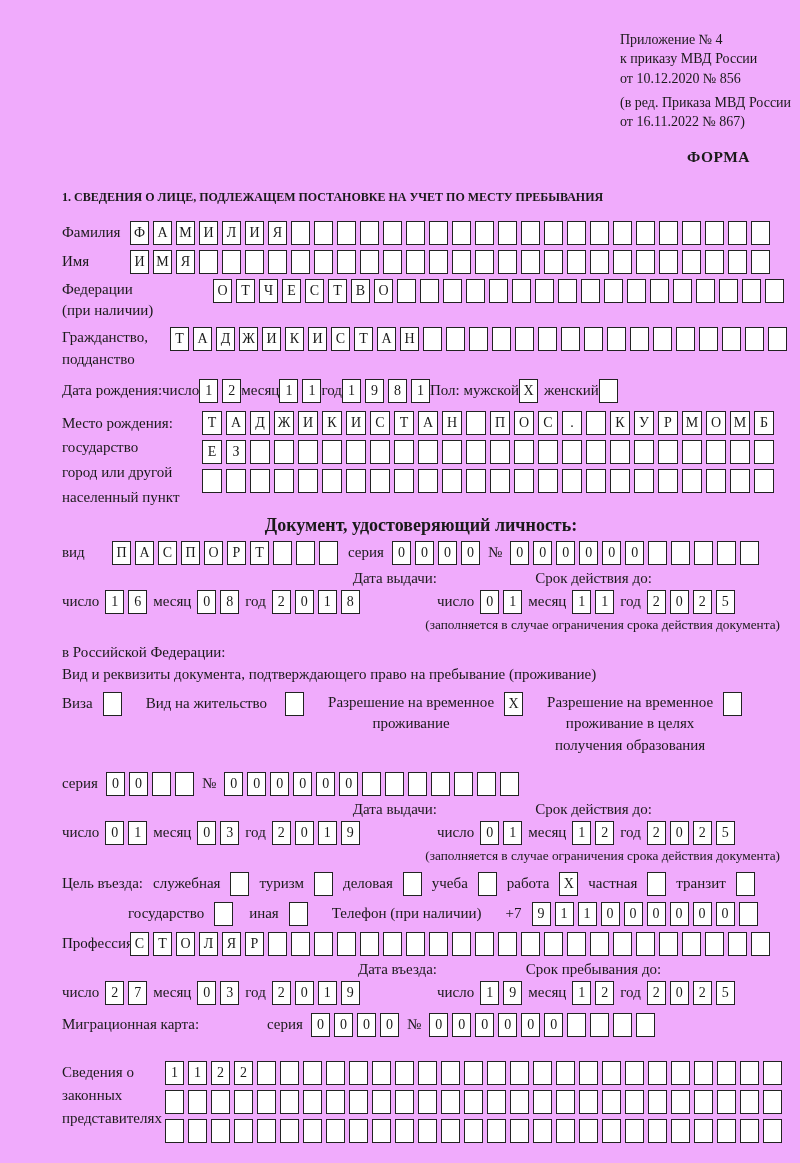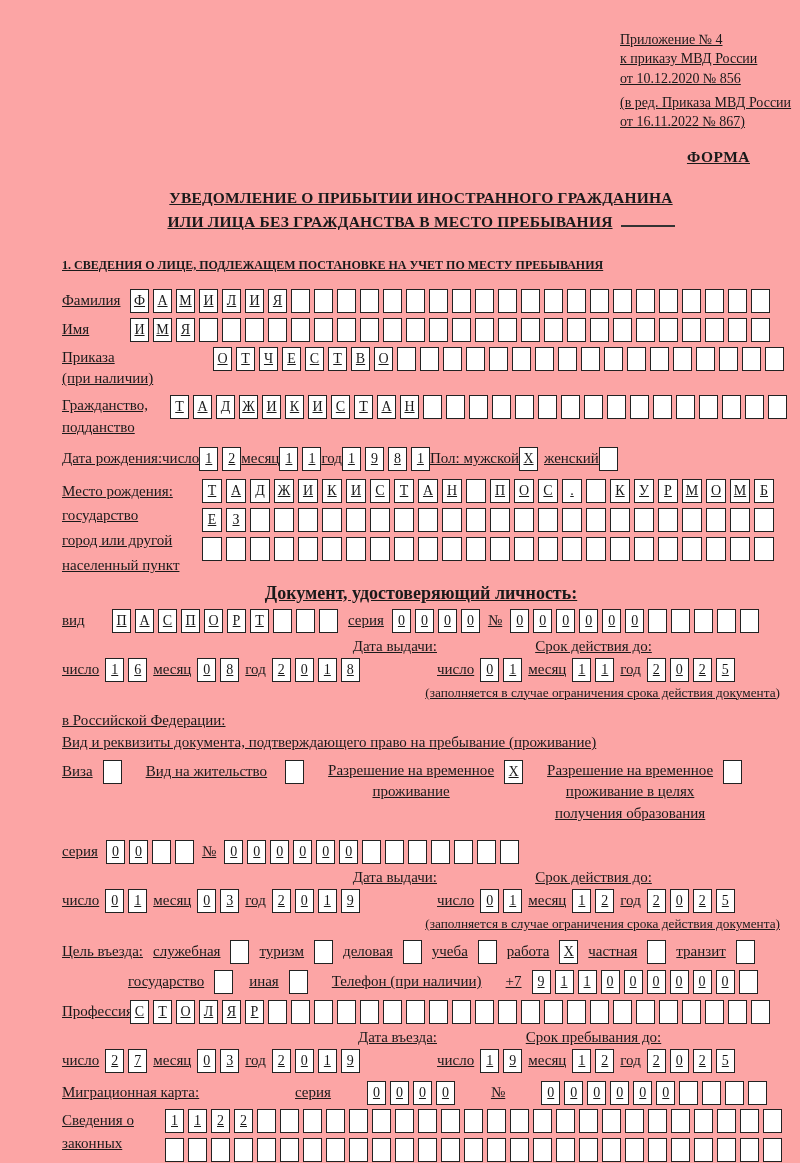--- a/index.html
+++ b/index.html
@@ -1,27 +1,26 @@
 <!DOCTYPE html>
 <html><head>
 <meta charset="utf-8">
 <style>
   html,body{margin:0;padding:0;background:#e8e8e8;}
   .page{
     position:relative;
     width:800px;height:1163px;
     margin:0 auto;
-    background:#fca5a5;
+    background:#f0abfc;
     box-sizing:border-box;
     padding:30px 20px 16px 62px;
     font-family:"Liberation Serif","DejaVu Serif",serif;
     color:#1a1a1a;
     font-size:15px;
     overflow:hidden;
-    text-decoration:underline;
   }
   
   .annex{margin-left:558px;width:190px;font-size:14px;line-height:1.38;}
   .annex .gap{margin-top:5px;}
   .forma{margin-top:16px;padding-right:30px;text-align:right;font-weight:bold;font-size:15.5px;letter-spacing:.5px;}
   .title{margin-top:20px;text-align:center;font-weight:bold;font-size:15.5px;line-height:1.55;letter-spacing:.2px;}
   .uline{display:inline-block;width:54px;border-bottom:2px solid #333;height:3px;margin-left:8px;}
   .sec1{margin-top:24px;margin-bottom:16px;font-weight:bold;font-size:12px;}
 
   
@@ -76,24 +75,20 @@
 
   <div class="annex">
     <div>Приложение № 4</div>
     <div>к приказу МВД России</div>
     <div>от 10.12.2020 № 856</div>
     <div class="gap">(в ред. Приказа МВД России</div>
     <div>от 16.11.2022 № 867)</div>
   </div>
   <div class="forma">ФОРМА</div>
 
-  <div class="title">
-    <div>УВЕДОМЛЕНИЕ О ПРИБЫТИИ ИНОСТРАННОГО ГРАЖДАНИНА</div>
-    <div><span>ИЛИ ЛИЦА БЕЗ ГРАЖДАНСТВА В МЕСТО ПРЕБЫВАНИЯ</span><span class="uline"></span></div>
-  </div>
 
   <div class="sec1">1. СВЕДЕНИЯ О ЛИЦЕ, ПОДЛЕЖАЩЕМ ПОСТАНОВКЕ НА УЧЕТ ПО МЕСТУ ПРЕБЫВАНИЯ</div>
 
   <div class="frow">
     <span class="flabel w68">Фамилия</span>
     <span class="boxes">
         <span class="box">Ф</span>
         <span class="box">А</span>
         <span class="box">М</span>
         <span class="box">И</span>
@@ -153,21 +148,21 @@
         <span class="box"></span>
         <span class="box"></span>
         <span class="box"></span>
         <span class="box"></span>
         <span class="box"></span>
       </span>
   </div>
 
   <div class="frow">
     <div class="flabel-col w150">
-      <div>Приказа</div>
+      <div>Федерации</div>
       <div>(при наличии)</div>
     </div>
     <span class="boxes">
         <span class="box">О</span>
         <span class="box">Т</span>
         <span class="box">Ч</span>
         <span class="box">Е</span>
         <span class="box">С</span>
         <span class="box">Т</span>
         <span class="box">В</span>
@@ -661,21 +656,21 @@
       <span>год</span>
       <span class="boxes">
           <span class="box">2</span>
           <span class="box">0</span>
           <span class="box">2</span>
           <span class="box">5</span>
         </span>
     </div>
   </div>
 
-  <div class="frow vcenter" style="margin-bottom:4px;gap:28px;">
+  <div class="frow vcenter" style="margin-bottom:24px;">
     <span class="w205">Миграционная карта:</span>
     <span>серия</span>
     <span class="boxes ml8">
         <span class="box">0</span>
         <span class="box">0</span>
         <span class="box">0</span>
         <span class="box">0</span>
       </span>
     <span class="ml8">№</span>
     <span class="boxes ml8">

